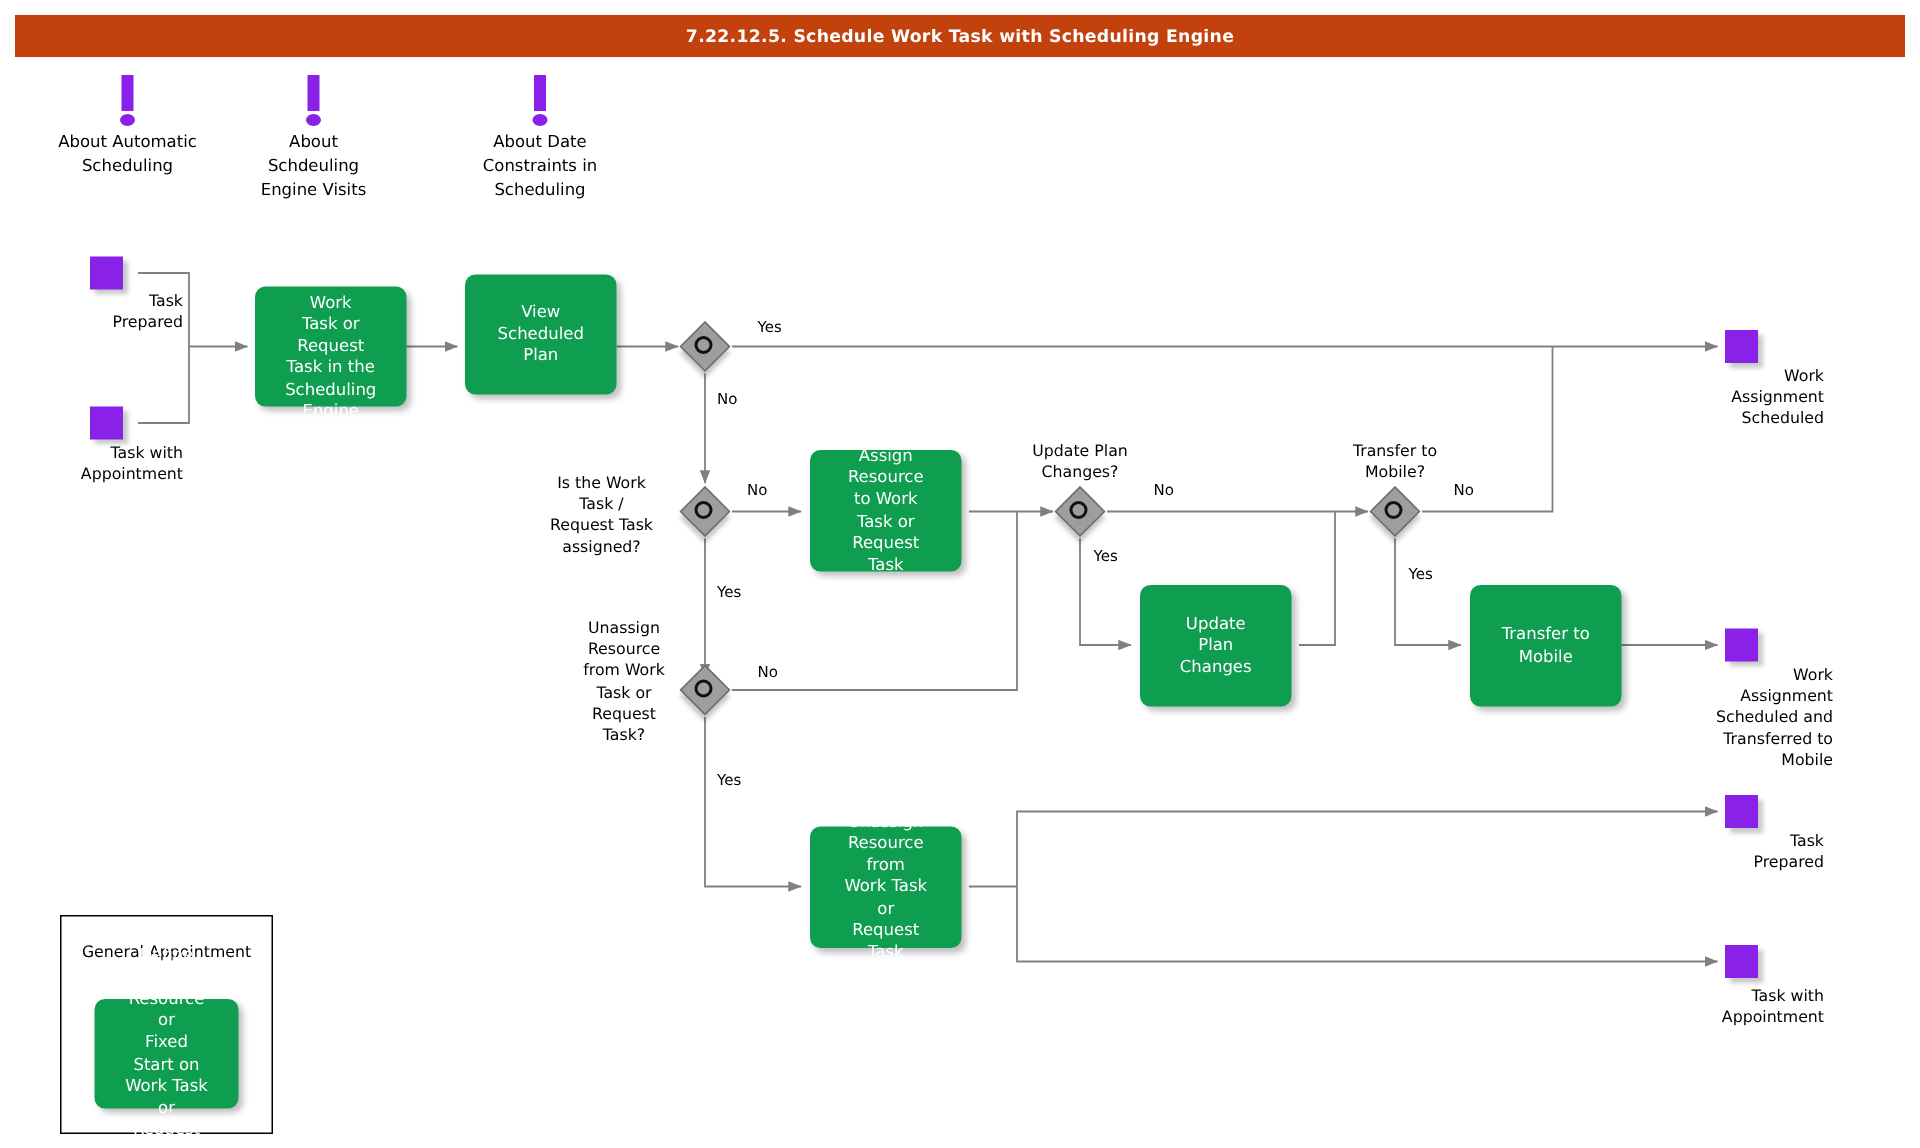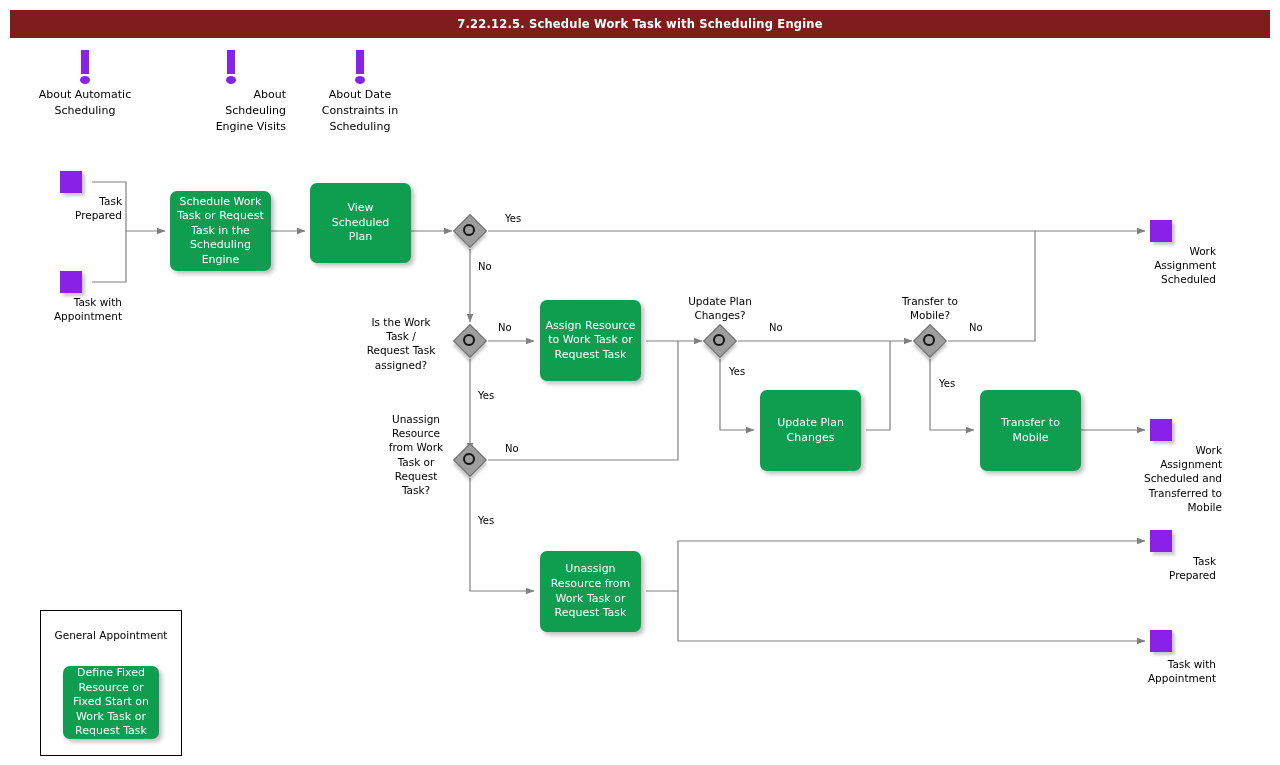--- a/index.html
+++ b/index.html
@@ -19,21 +19,21 @@
     background: #ffffff;
   }
 
   
   .title-bar {
     position: absolute;
     left: 10px;
     top: 10px;
     width: 1260px;
     height: 28px;
-    background: #7f1d1d;
+    background: #c2410c;
     color: #ffffff;
     font-size: 11.5px;
     font-weight: bold;
     display: flex;
     align-items: center;
     justify-content: center;
     letter-spacing: 0.2px;
     font-family: "DejaVu Sans", sans-serif;
   }
 
@@ -96,21 +96,21 @@
     background: #0F9D4F;
     border-radius: 7px;
     color: #ffffff;
     font-size: 11px;
     line-height: 1.32;
     display: flex;
     align-items: center;
     justify-content: center;
     text-align: center;
     box-shadow: 3px 3px 4px rgba(0,0,0,0.25);
-    padding: 3px 4px;
+    padding: 3px 20px;
     box-sizing: border-box;
   }
 
   
   .gateway {
     position: absolute;
     width: 30px;
     height: 30px;
   }
   .gateway .dia {
@@ -191,21 +191,21 @@
   <div class="title-bar">7.22.12.5. Schedule Work Task with Scheduling Engine</div>
 
   <div class="note" style="left:30px; top:50px;">
     <div class="bang">
       <div class="bar"></div>
         <div class="dot"></div>
     </div>
     <div class="note-label">About Automatic<br>Scheduling</div>
   </div>
 
-  <div class="note" style="left:176px; top:50px;text-align:right;">
+  <div class="note" style="left:154px; top:50px;">
     <div class="bang">
       <div class="bar"></div>
         <div class="dot"></div>
     </div>
     <div class="note-label">About<br>Schdeuling<br>Engine Visits</div>
   </div>
 
   <div class="note" style="left:305px; top:50px;">
     <div class="bang">
       <div class="bar"></div>

